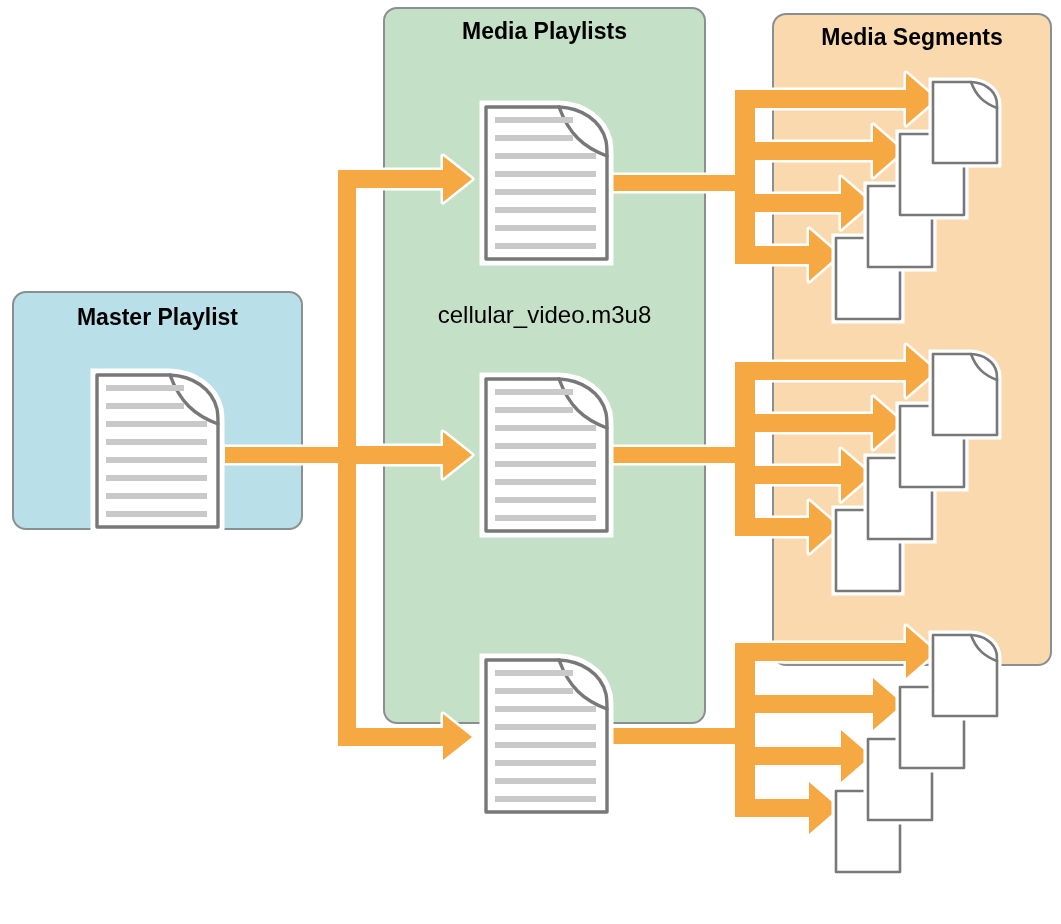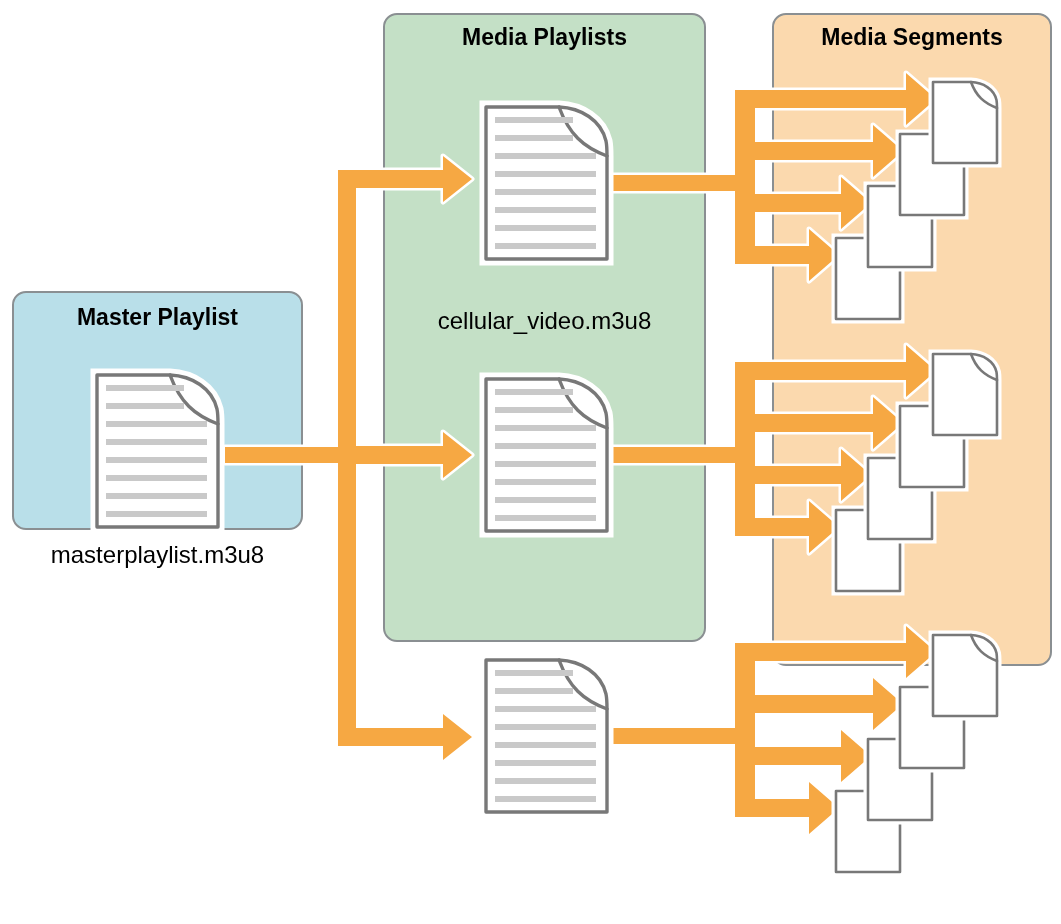--- a/index.html
+++ b/index.html
@@ -12,21 +12,21 @@
     --doc-line:#c9c9c9;
     --text:#000000;
   }
   html,body{margin:0;padding:0;background:#ffffff;}
   .canvas{
     position:relative;width:1061px;height:924px;background:#ffffff;overflow:hidden;
     font-family:"Liberation Sans", sans-serif;
   }
   .panel{position:absolute;border:2px solid var(--panel-border);border-radius:14px;box-sizing:border-box;}
   .panel-master{left:12px;top:291px;width:291px;height:239px;background:var(--master-panel);}
-  .panel-playlists{left:383px;top:13px;width:323px;height:629px;background:var(--playlists-panel);}
+  .panel-playlists{left:383px;top:7px;width:323px;height:717px;background:var(--playlists-panel);}
   .panel-segments{left:772px;top:13px;width:280px;height:653px;background:var(--segments-panel);}
   .panel-title{
     position:absolute;left:0;width:100%;text-align:center;
     font-weight:bold;font-size:23px;line-height:26px;color:var(--text);
   }
   .file-label{
     position:absolute;left:0;width:100%;text-align:center;
     font-family:Liberation Sans, sans-serif;font-size:24px;line-height:26px;color:var(--text);
     white-space:nowrap;
   }
@@ -72,21 +72,20 @@
         M735,90 H755 V264 H735 Z
         M735,90 H906 V108 H735 Z  M906,73 L936,99 L906,125 Z
         M735,142 H873 V160 H735 Z M873,125 L903,151 L873,177 Z
         M735,194 H841 V212 H735 Z M841,177 L871,203 L841,229 Z
         M735,246 H809 V264 H735 Z M809,229 L839,255 L809,281 Z"></path>
     </defs>
   </svg>
 
   <div class="panel panel-master">
     <div class="panel-title" style="top:11px">Master Playlist</div>
-    <div class="file-label" style="top:249px">masterplaylist.m3u8</div>
   </div>
 
   <div class="panel panel-playlists">
     <div class="panel-title" style="top:9px">Media Playlists</div>
     <div class="file-label" style="top:293px">cellular_video.m3u8</div>
   </div>
 
   <div class="panel panel-segments">
     <div class="panel-title" style="top:9px">Media Segments</div>
   </div>

